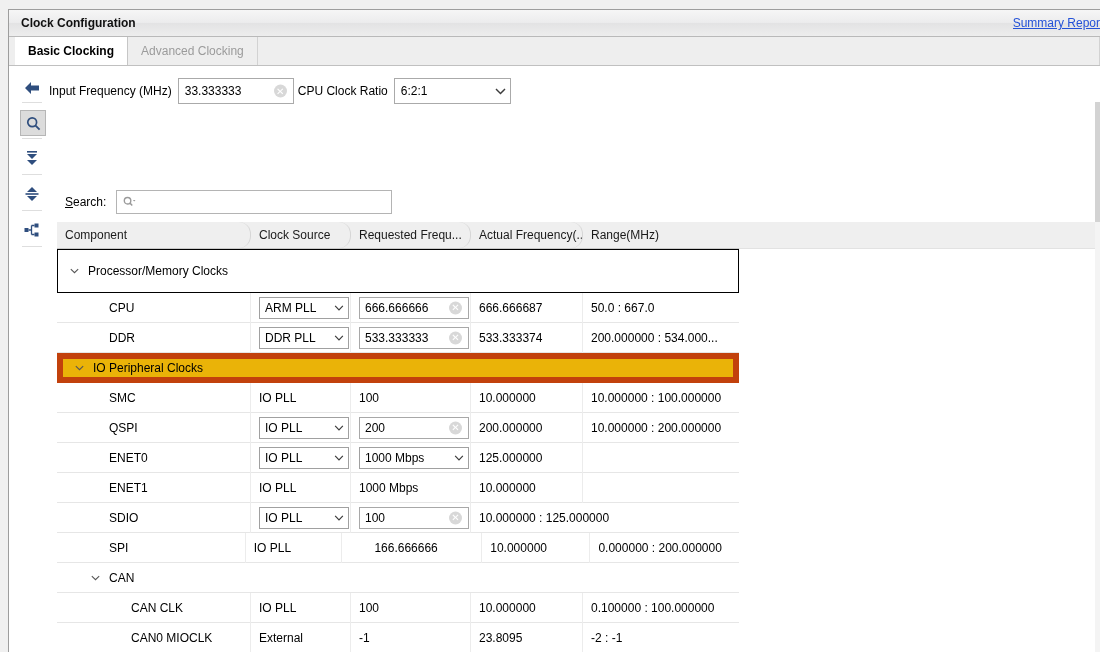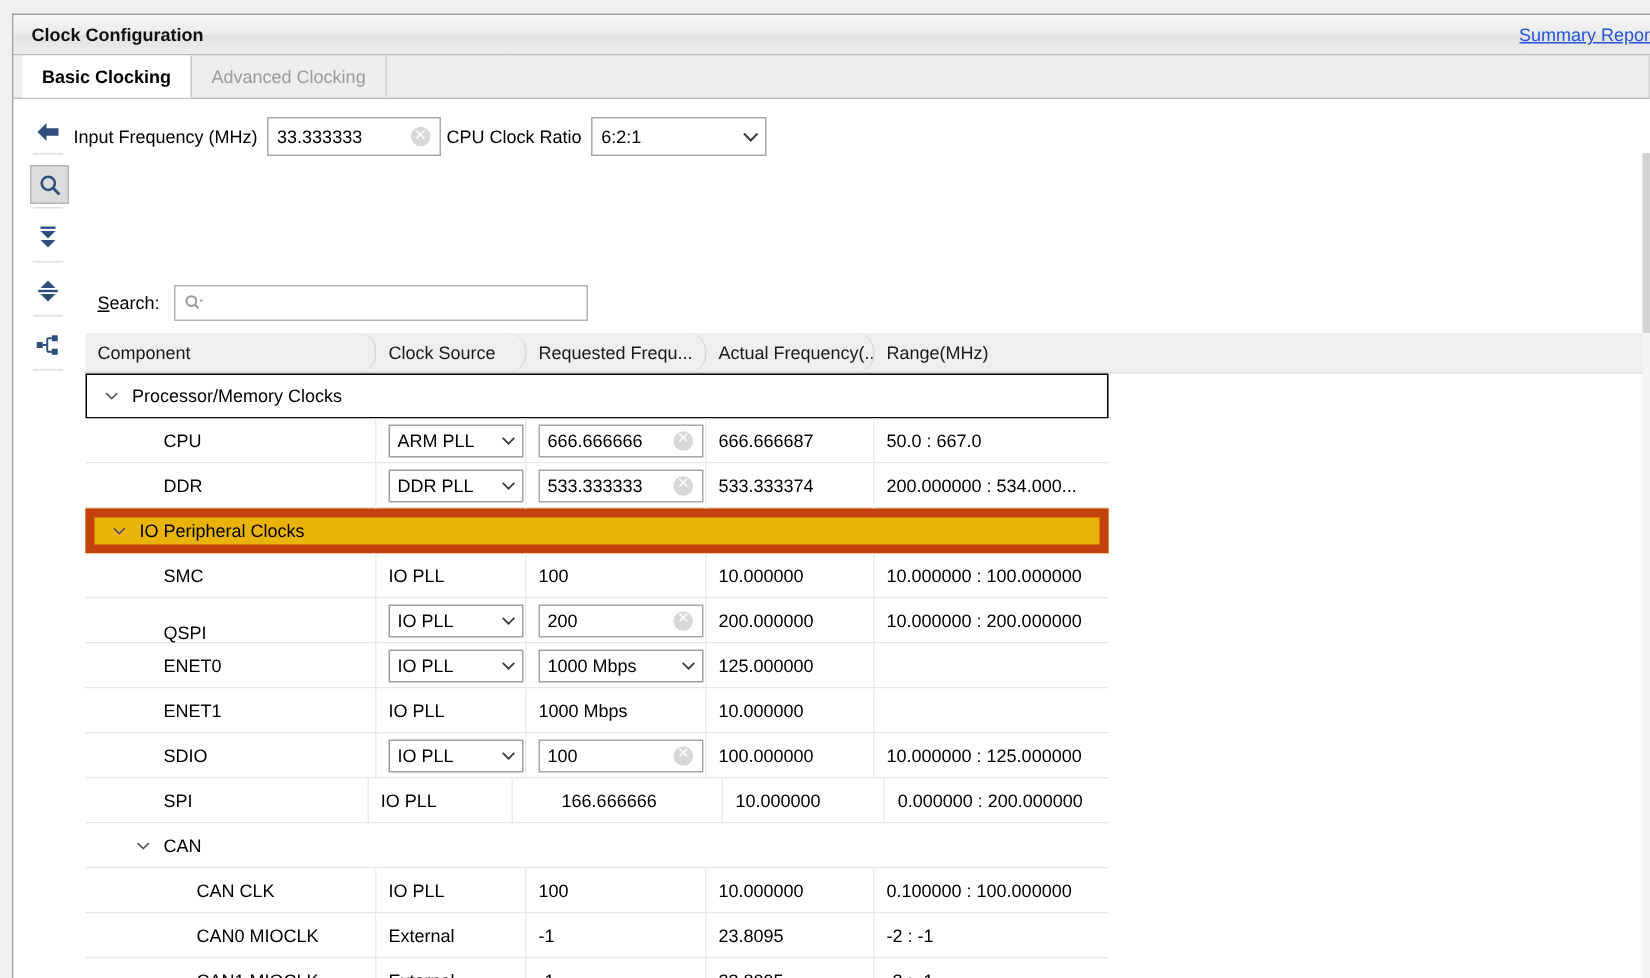--- a/index.html
+++ b/index.html
@@ -129,21 +129,21 @@
   .row .cell {
     height: 30px; display: flex; align-items: center;
     padding-left: 8px; box-sizing: border-box;
     border-right: 1px solid #ececec; font-size: 12px;
     overflow: hidden; white-space: nowrap;
   }
   .row .cell:last-child { border-right: 0; }
 
   
   .row.group { background: #ffffff; border-bottom: 1px solid #e6e6e6; }
-  .row.group.focus { border: 1px solid #000000; height: 30px; }
+  .row.group.focus { border: 1px solid #000000; height: 44px; }
   .row.group.selected { background: #eab308; border: 6px solid #c2410c; }
   .group-label { display: flex; align-items: center; font-size: 12px; padding-left: 8px; }
   .caret { width: 16px; display: inline-flex; align-items: center; justify-content: center; color: #555; }
 
   
   .cell-combo {
     height: 22px; border: 1px solid #a0a0a0; background: #fff;
     display: flex; align-items: center; box-sizing: border-box;
   }
   .cell-combo .v { padding-left: 5px; font-size: 12px; flex: 1; white-space: nowrap; }
@@ -341,21 +341,21 @@
               <div class="cell" style="width: 100px;">
                 <span class="cell-plain">IO PLL</span>
               </div>
               <div class="cell" style="width: 120px;">
                 <span class="cell-plain">100</span>
               </div>
               <div class="cell" style="width: 112px;">10.000000</div>
               <div class="cell" style="width: 154px;">10.000000 : 100.000000</div>
             </div>
             <div class="row">
-              <div class="cell" style="width: 194px; padding-left: 52px; align-items: flex-end;">
+              <div class="cell" style="width: 194px; padding-left: 52px;">
                 <span>QSPI</span>
               </div>
               <div class="cell" style="width: 100px;">
                 <div class="cell-combo" style="width:90px">
                   <span class="v">IO PLL</span>
                   <span class="chev">
                     <svg width="10" height="6" viewBox="0 0 11 7">
                       <path d="M1 1 L5.5 5.6 L10 1" fill="none" stroke="#3c3c3c" stroke-width="1.4"></path>
                     </svg>
                   </span>
@@ -423,21 +423,20 @@
                     </svg>
                   </span>
                 </div>
               </div>
               <div class="cell" style="width: 120px;">
                 <div class="cell-input" style="width:110px">
                   <span class="v">100</span>
                   <span class="clear-ic">✕</span>
                 </div>
               </div>
-              <div class="cell" style="width: 112px;">100.000000</div>
               <div class="cell" style="width: 154px;">10.000000 : 125.000000</div>
             </div>
             <div class="row">
               <div class="cell" style="width: 194px; padding-left: 52px;">
                 <span>SPI</span>
               </div>
               <div class="cell" style="width: 100px;">
                 <span class="cell-plain">IO PLL</span>
               </div>
               <div class="cell" style="width: 120px; margin-left: 24px;">

